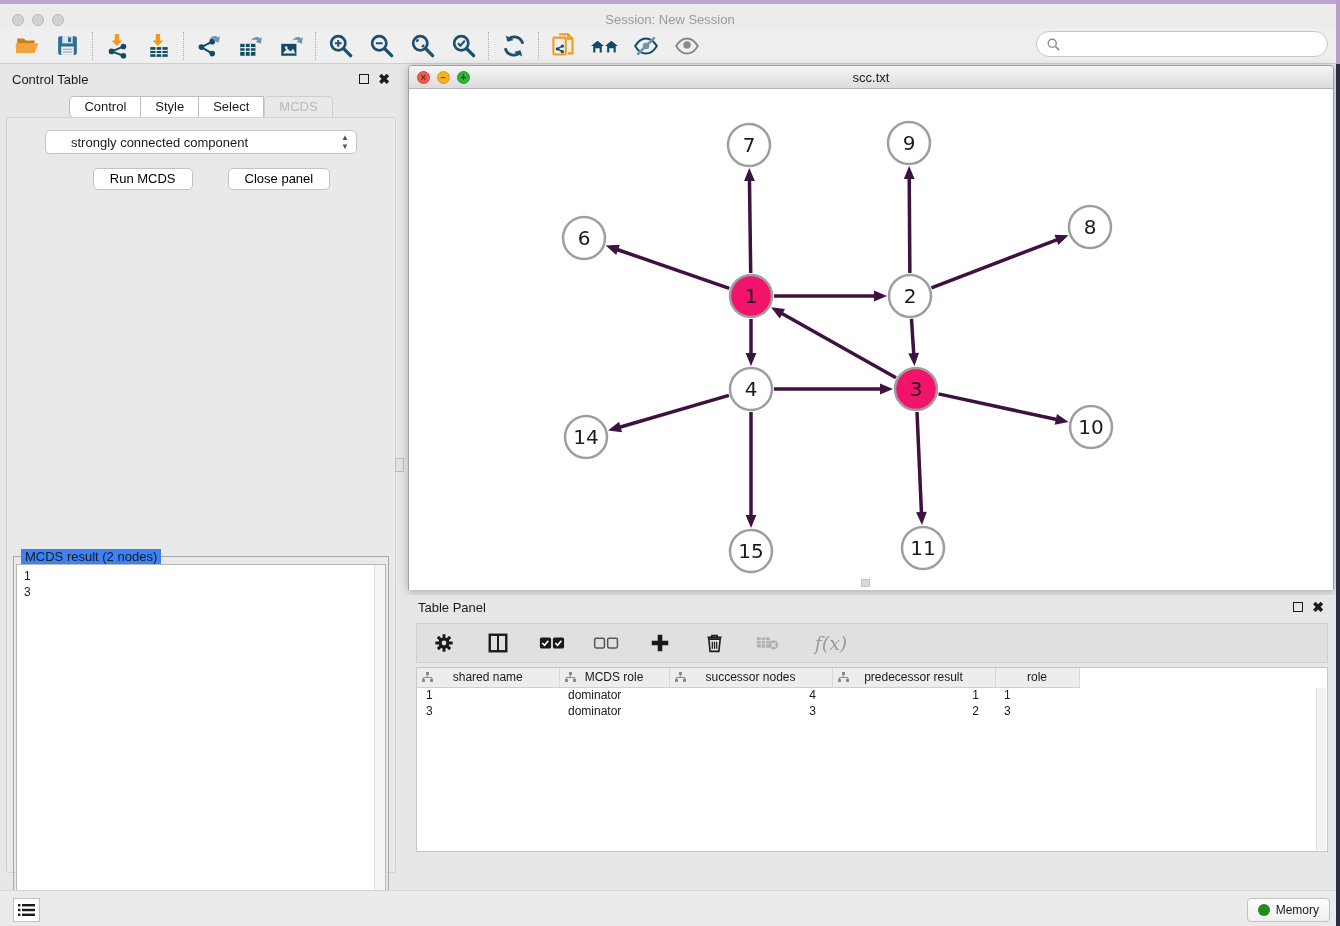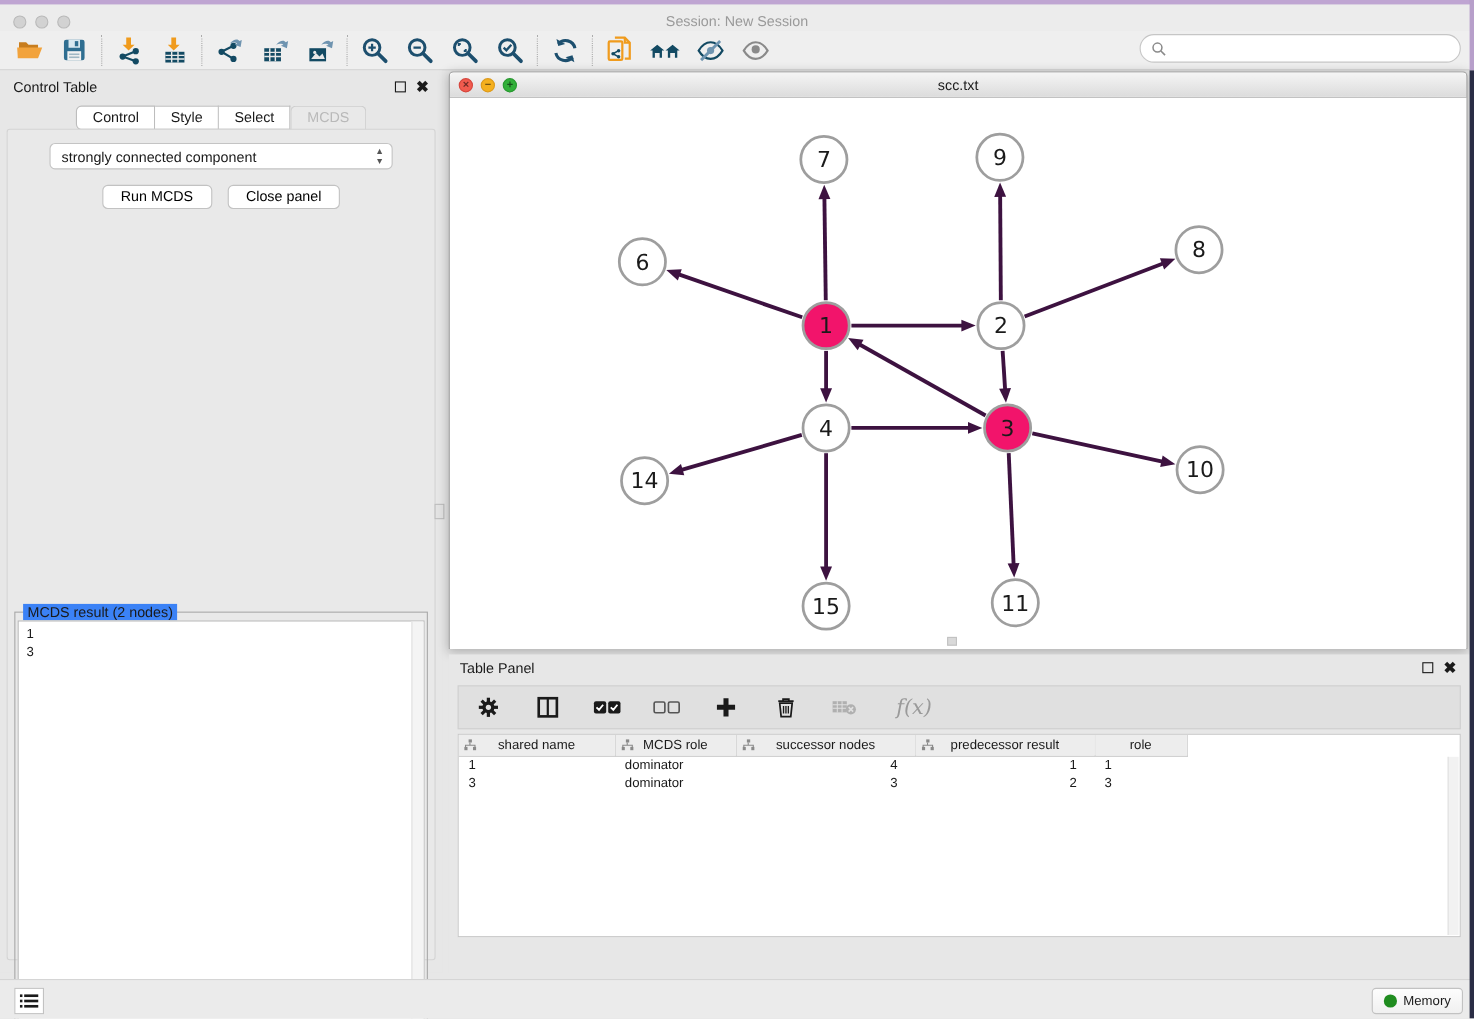--- a/index.html
+++ b/index.html
@@ -30,24 +30,24 @@
   #cp-title { font-size:13px; }
   .win-btns { margin-left:auto; display:flex; align-items:center; gap:9px; }
   .float-box { width:10px; height:10px; border:1.5px solid #1a1a1a; display:inline-block; }
   .close-x { font-size:14px; font-weight:bold; line-height:10px; }
   #cp-tabs { position:absolute; left:0; top:32px; width:402px; display:flex; justify-content:center; }
   .cp-tab { font-size:13px; padding:2px 14px 3px; background:#fff; border:1px solid #bdbdbd; border-left:none; }
   .cp-tab.first { border-left:1px solid #bdbdbd; border-radius:5px 0 0 5px; }
   .cp-tab.active { background:#e9e9e9; color:#b9b9b9; border-radius:5px 5px 0 0; border-left:1px solid #cfcfcf; border-color:#cfcfcf; border-bottom:none; }
   #cp-body { position:absolute; left:6px; top:53px; width:390px; height:820px; background:#e9e9e9; border:1px solid #d4d4d4; border-radius:3px; height:756px; }
   #opt-label { text-align:center; margin-top:17px; font-size:13px; }
-  #criterion-select { position:relative; margin:12px auto 0; width:312px; height:24px; background:#fff; border:1px solid #c4c4c4; border-radius:5px; font-size:13px; display:flex; align-items:center; padding-left:10px; }
+  #criterion-select { position:relative; margin:12px auto 0; width:312px; height:24px; background:#fff; border:1px solid #c4c4c4; border-radius:5px; font-size:13px; display:flex; align-items:center; padding-left:25px; }
   .stepper { position:absolute; right:7px; top:2px; display:flex; flex-direction:column; line-height:9px; font-size:8px; color:#555; }
   #cp-buttons { display:flex; justify-content:center; gap:14px; margin-top:14px; }
-  .mac-btn { background:#fff; border:1px solid #c2c2c2; border-radius:5px; font-size:13px; padding:2px 16px 3px; font-family:"Liberation Sans",sans-serif; }
+  .mac-btn { background:#fff; border:1px solid #c2c2c2; border-radius:5px; font-size:13px; padding:2px 16px 3px; font-family:"Liberation Sans",sans-serif;margin-left:21px; }
   #result-group { position:absolute; left:6px; top:438px; width:376px; height:378px; border:1px solid #a8a8a8; }
   #result-title { position:absolute; left:7px; top:-8px; background:#3b82f6; padding:0 4px; font-size:13px; }
   #result-area { position:absolute; left:2px; top:7px; right:2px; bottom:2px; background:#fff; border:1px solid #b8b8b8; font-size:12px; line-height:16px; padding:3px 0 0 7px; white-space:pre; }
   #result-scroll { position:absolute; right:3px; top:8px; width:11px; bottom:3px; background:#f4f4f4; border-left:1px solid #e0e0e0; }
   #cp-splitter { left:395px; top:458px; width:9px; height:14px; background:#e3e3e3; border:1px solid #bdbdbd; }
 
   
   #network-window { left:408px; top:65px; width:926px; height:525px; background:#fff; border:1px solid #9f9f9f; border-radius:4px 4px 0 0; box-shadow:0 2px 10px rgba(0,0,0,0.25); }
   #nw-titlebar { height:23px; background:linear-gradient(#f5f5f5,#dcdcdc); border-bottom:1px solid #b5b5b5; border-radius:4px 4px 0 0; position:relative; display:flex; align-items:center; }
   .traffic { width:13px; height:13px; border-radius:50%; margin-left:7px; position:relative; font-size:10px; font-weight:bold; color:rgba(0,0,0,0.55); text-align:center; line-height:12px; }

